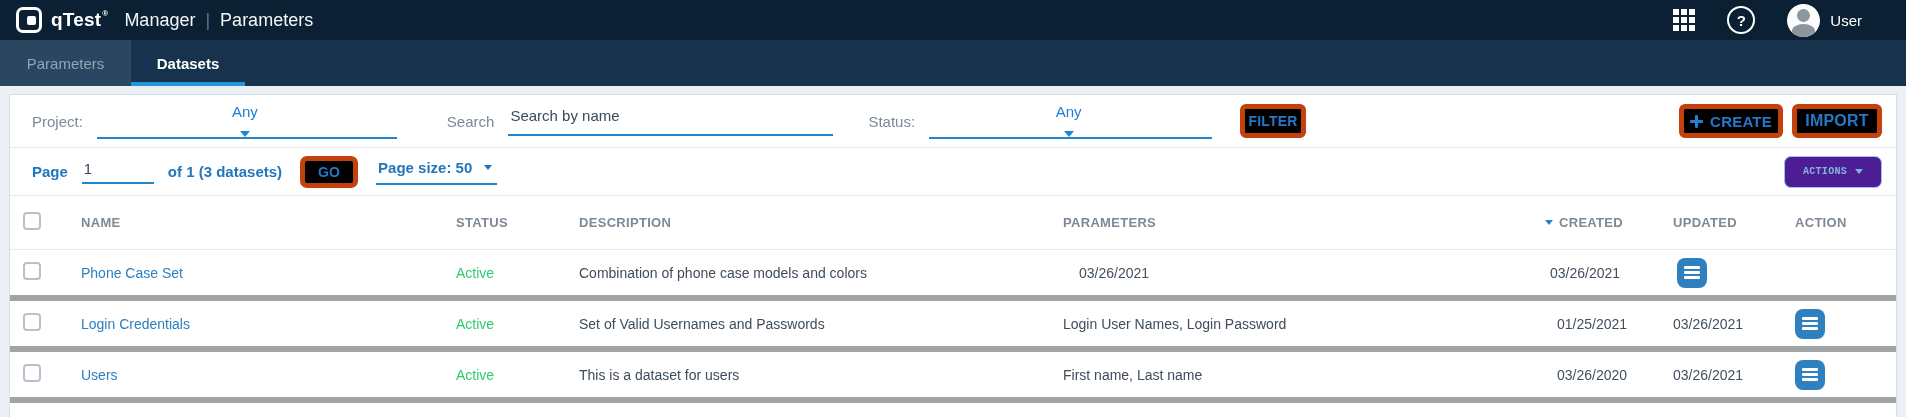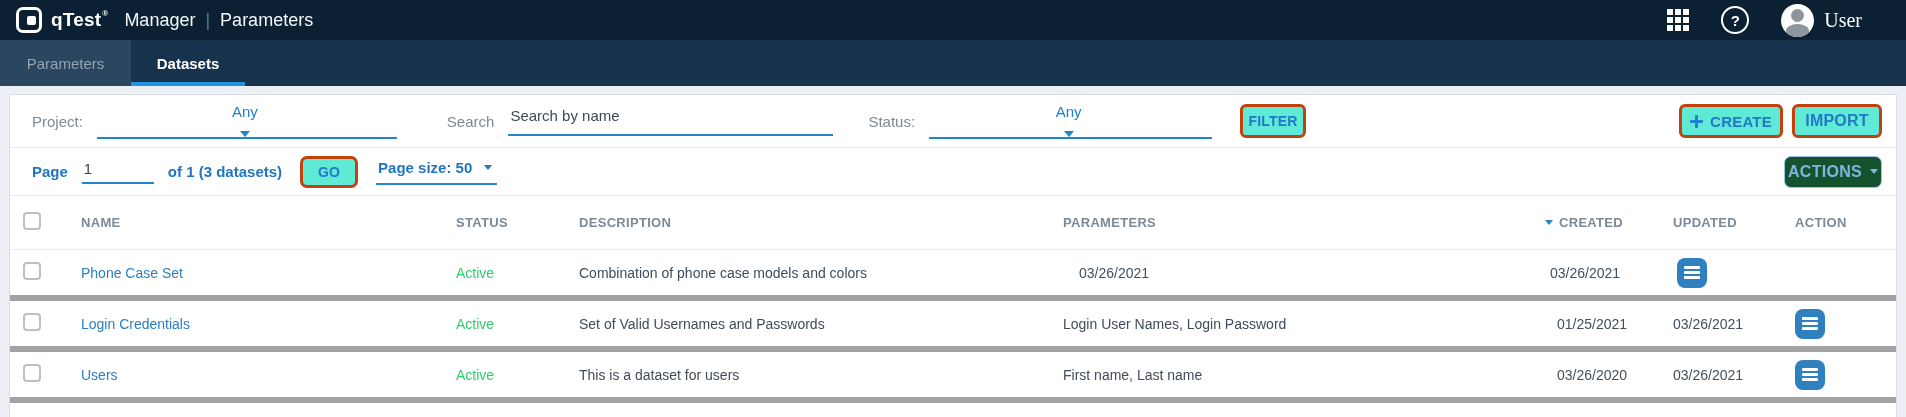--- a/index.html
+++ b/index.html
@@ -19,21 +19,21 @@
   .app-title { font-size:18px; font-weight:400; margin-left:16px; color:#f2f6f9; display:flex; align-items:center; }
   .title-sep { color:#5d7488; margin:0 10px; font-weight:300; }
   .appbar-right { margin-left:auto; display:flex; align-items:center; gap:32px; padding-right:44px; }
   .grid-icon { display:grid; grid-template-columns:repeat(3,6px); grid-template-rows:repeat(3,6px); gap:2px; cursor:pointer; }
   .grid-icon span { background:#fff; }
   .help-icon { width:28px; height:28px; border:2px solid #fff; border-radius:50%; display:flex; align-items:center; justify-content:center; font-weight:700; font-size:15px; cursor:pointer; }
   .user-chip { display:flex; align-items:center; gap:10px; cursor:pointer; }
   .avatar { width:33px; height:33px; border-radius:50%; background:#fdfdfd; position:relative; overflow:hidden; }
   .avatar::before { content:""; position:absolute; width:13px; height:13px; border-radius:50%; background:#8d959d; left:10px; top:5px; }
   .avatar::after { content:""; position:absolute; width:23px; height:14px; border-radius:50% 50% 0 0; background:#8d959d; left:5px; top:20px; }
-  .user-label { font-size:20px;font-family:Liberation Serif, serif; }
+  .user-label { font-size:15px; }
 
   
   .tabbar { height:46px; background:#16324d; display:flex; }
   .tab { display:flex; align-items:center; justify-content:center; font-size:15px; color:#94a4b4; position:relative; cursor:pointer; }
   .tab.parameters { width:131px; background:#2b4660; }
   .tab.datasets { width:114px; color:#fff; font-weight:700; }
   .tab.datasets::after { content:""; position:absolute; left:0; right:0; bottom:0; height:4px; background:#2196dd; }
 
   
   .card { margin:8px 9px 0; background:#fff; border:1px solid #d8dee6; height:340px; }
@@ -43,37 +43,37 @@
   .f-label { color:#7d8996; font-size:15px; margin-right:14px; white-space:nowrap; }
   .field { display:flex; align-items:center; justify-content:space-between; border-bottom:2px solid #1f86ce; height:36px; padding:0 6px 0 2px; cursor:pointer;flex-direction:column; }
   .field .value { color:#1d7fd1; font-size:15px; }
   .project-field { width:300px; margin-right:50px; }
   .status-field { width:283px; }
   .caret { width:0; height:0; border-left:5px solid transparent; border-right:5px solid transparent; border-top:6px solid #1f86ce; }
   .caret.sm { border-left-width:4px; border-right-width:4px; border-top-width:5px; }
   .search-input { border:none; outline:none; border-bottom:2px solid #1f86ce; width:325px; font-size:15px; color:#3c4a58; padding:0 2px 10px; margin-right:35px; font-family:inherit; background:transparent; }
   .search-input::placeholder { color:#3c4a58; opacity:1; }
 
-  .btn { background:#5eead4; border:3px solid #c2410c; color:#2478c8; border-radius:6px; font-weight:700; font-size:14px; display:flex; align-items:center; justify-content:center; cursor:pointer; font-family:inherit; letter-spacing:.2px; }
+  .btn { background:#000000; border:5px solid #c2410c; color:#2478c8; border-radius:6px; font-weight:700; font-size:14px; display:flex; align-items:center; justify-content:center; cursor:pointer; font-family:inherit; letter-spacing:.2px; }
   .filter-btn { width:66px; height:34px; margin-left:28px; }
   .right-actions { margin-left:auto; display:flex;padding-left:28px; }
   .create-btn { width:104px; height:34px; gap:7px; font-size:15px; }
   .import-btn { width:90px; height:34px; margin-left:9px; font-size:16px; }
   .plus { position:relative; width:13px; height:13px; }
   .plus::before { content:""; position:absolute; left:0; top:5px; width:13px; height:3px; background:#2380d2; border-radius:1px; }
   .plus::after { content:""; position:absolute; left:5px; top:0; width:3px; height:13px; background:#2380d2; border-radius:1px; }
 
   
   .pagination-row { height:48px; display:flex; align-items:center; padding:0 14px 0 22px; border-bottom:1px solid #e4e9ee; }
   .pg-label { color:#2176bd; font-weight:700; font-size:15px; white-space:nowrap; }
   .page-input { width:72px; border:none; outline:none; border-bottom:2px solid #1f86ce; font-size:15px; color:#33475a; padding:0 2px 5px; margin:0 14px; font-family:inherit; background:transparent; }
   .go-btn { width:58px; height:32px; border-radius:7px; margin:0 18px; }
   .page-size { display:flex; align-items:center; gap:12px; border-bottom:2px solid #1f86ce; padding:0 5px 7px 2px; color:#2176bd; font-weight:700; font-size:15px; cursor:pointer; }
   .page-size .caret { border-top-color:#2176bd; }
-  .actions-btn { margin-left:auto; width:98px; height:32px; background:#14532d; border:1px solid #9cc4e8; color:#84b3dd; border-radius:7px; font-weight:700; font-size:16px; display:flex; align-items:center; justify-content:center; gap:8px; cursor:pointer; font-family:Liberation Sans, sans-serif; letter-spacing:.3px; }
+  .actions-btn { margin-left:auto; width:98px; height:32px; background:#4c1d95; border:1px solid #9cc4e8; color:#84b3dd; border-radius:7px; font-weight:700; font-size:10px; display:flex; align-items:center; justify-content:center; gap:8px; cursor:pointer; font-family:Liberation Mono, monospace; letter-spacing:.3px; }
   .actions-btn .caret { border-top-color:#84b3dd; }
 
   
   .thead, .trow { display:grid; grid-template-columns:71px 375px 123px 484px 478px 123px 118px 1fr; align-items:center; }
   .thead { height:54px; color:#7d8996; font-size:13px; font-weight:700; letter-spacing:.3px; border-bottom:1px solid #e8ecf0; }
   .th.created { display:flex; align-items:center; gap:6px; padding-left:4px; }
   .sort-caret { border-top-color:#1f86ce; }
   .pad6 { padding-left:16px; }
   .pad7 { padding-left:9px; }
   .pad8 { padding-left:13px; }

